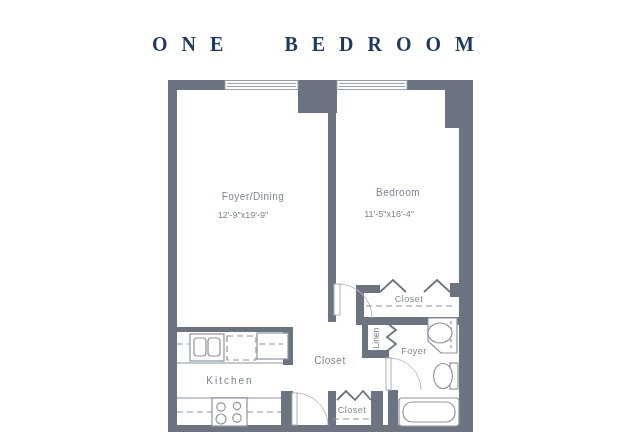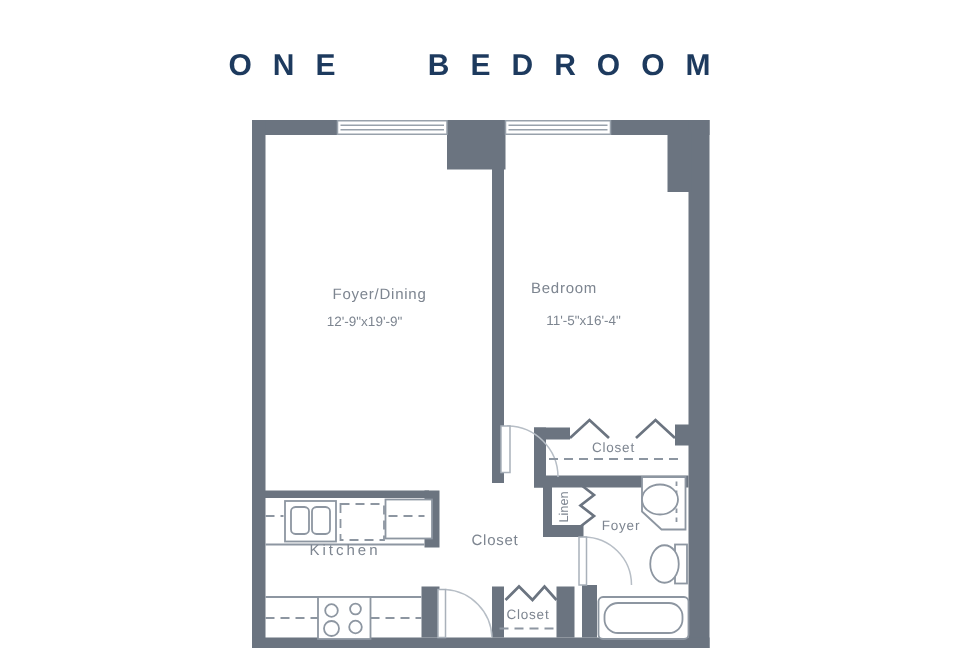--- a/index.html
+++ b/index.html
@@ -1,19 +1,19 @@
 <!DOCTYPE html>
 <html style="--wall: #6b7480; --title: #1d3a5e; --label: #7d8590; --fixture: #8d96a1;"><head>
 <meta charset="utf-8">
 <style>
   html,body{margin:0;padding:0;background:#fff;}
   .canvas{position:relative;width:640px;height:432px;background:#fff;overflow:hidden;
           font-family:"Liberation Sans",sans-serif;}
   .title{position:absolute;left:0;right:0;top:33px;text-align:center;
-         font-family:Liberation Sans, sans-serif;font-weight:bold;font-size:20px;
+         font-family:Liberation Serif, serif;font-weight:bold;font-size:20px;
          letter-spacing:14px;word-spacing:28px;color:var(--title);}
   .plan{position:absolute;left:0;top:0;}
   .lbl{position:absolute;transform:translate(-50%,-50%);color:var(--label);
        white-space:nowrap;line-height:1;}
   .lbl.rot{transform:translate(-50%,-50%) rotate(-90deg);}
   .s10{font-size:10px;}
   .s9{font-size:9px;}
   .s85{font-size:8.5px;}
   .ls{letter-spacing:2px;}
   .ls1{letter-spacing:0.5px;}
@@ -121,24 +121,24 @@
     <ellipse class="fxw" cx="443" cy="376" rx="9.5" ry="12.5"></ellipse>
     <g>
       <rect class="fxw" x="399" y="398" width="60" height="28" rx="3"></rect>
       <rect class="fx" x="403" y="402" width="52" height="20" rx="9"></rect>
     </g>
   </svg>
 
   <span class="lbl s10 ls1" style="left:253px;top:197px">Foyer/Dining</span>
   <span class="lbl s9" style="left:243px;top:215px">12'-9"x19'-9"</span>
 
-  <span class="lbl s10 ls1" style="left:376px;top:193px">Bedroom</span>
+  <span class="lbl s10 ls1" style="left:398px;top:193px">Bedroom</span>
   <span class="lbl s9" style="left:389px;top:214px">11'-5"x16'-4"</span>
 
-  <span class="lbl s10 ls" style="left:230px;top:368px">Kitchen</span>
+  <span class="lbl s10 ls" style="left:230px;top:381px">Kitchen</span>
 
   <span class="lbl s10 ls1" style="left:330px;top:361px">Closet</span>
 
   <span class="lbl s9 ls1" style="left:414px;top:351px">Foyer</span>
 
   <span class="lbl s9 ls1" style="left:409px;top:299px">Closet</span>
 
   <span class="lbl s9 ls1" style="left:352px;top:410px">Closet</span>
 
   <span class="lbl rot s85" style="left:376px;top:338px">Linen</span>

